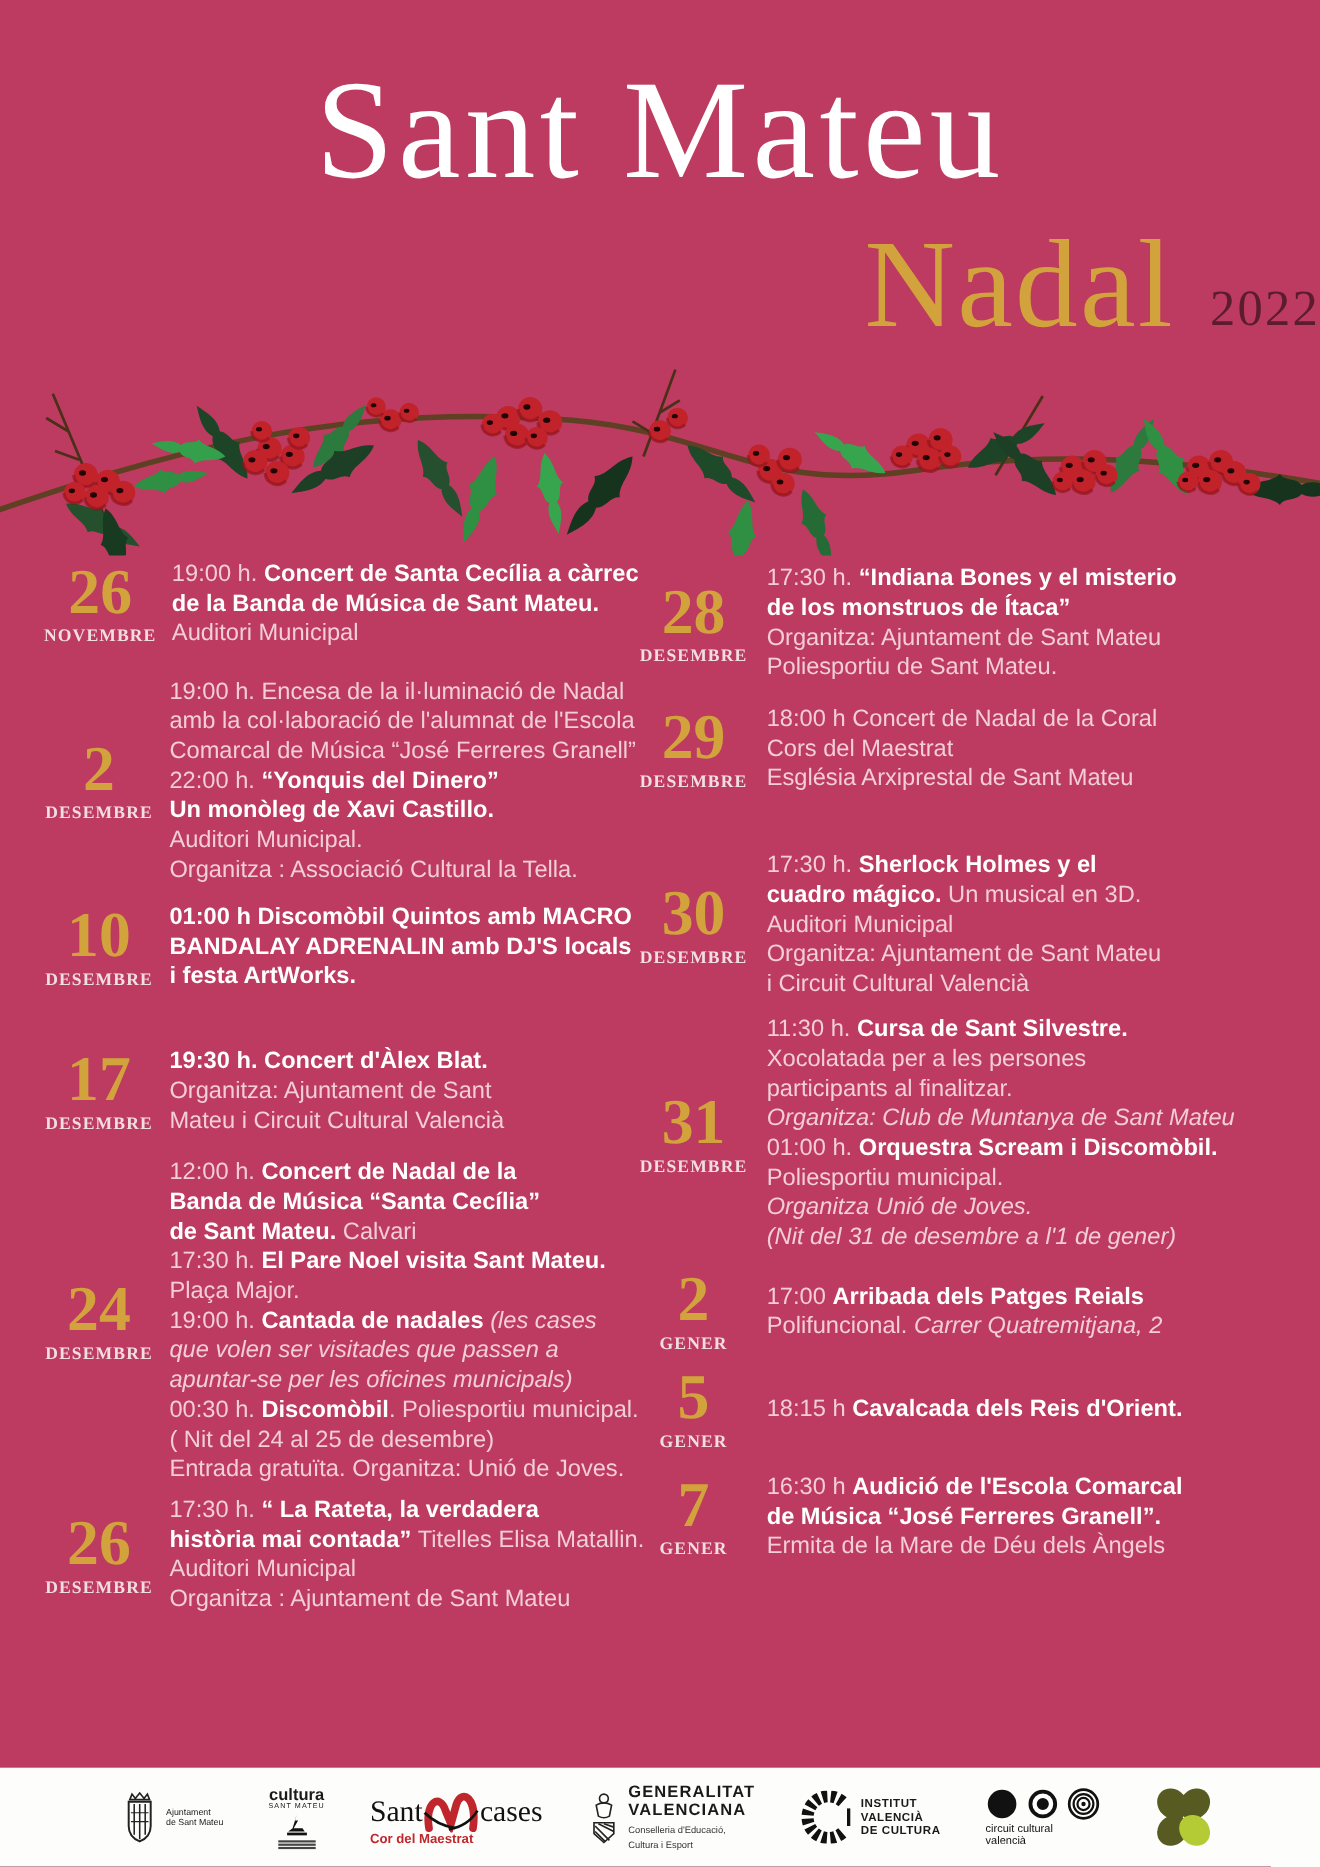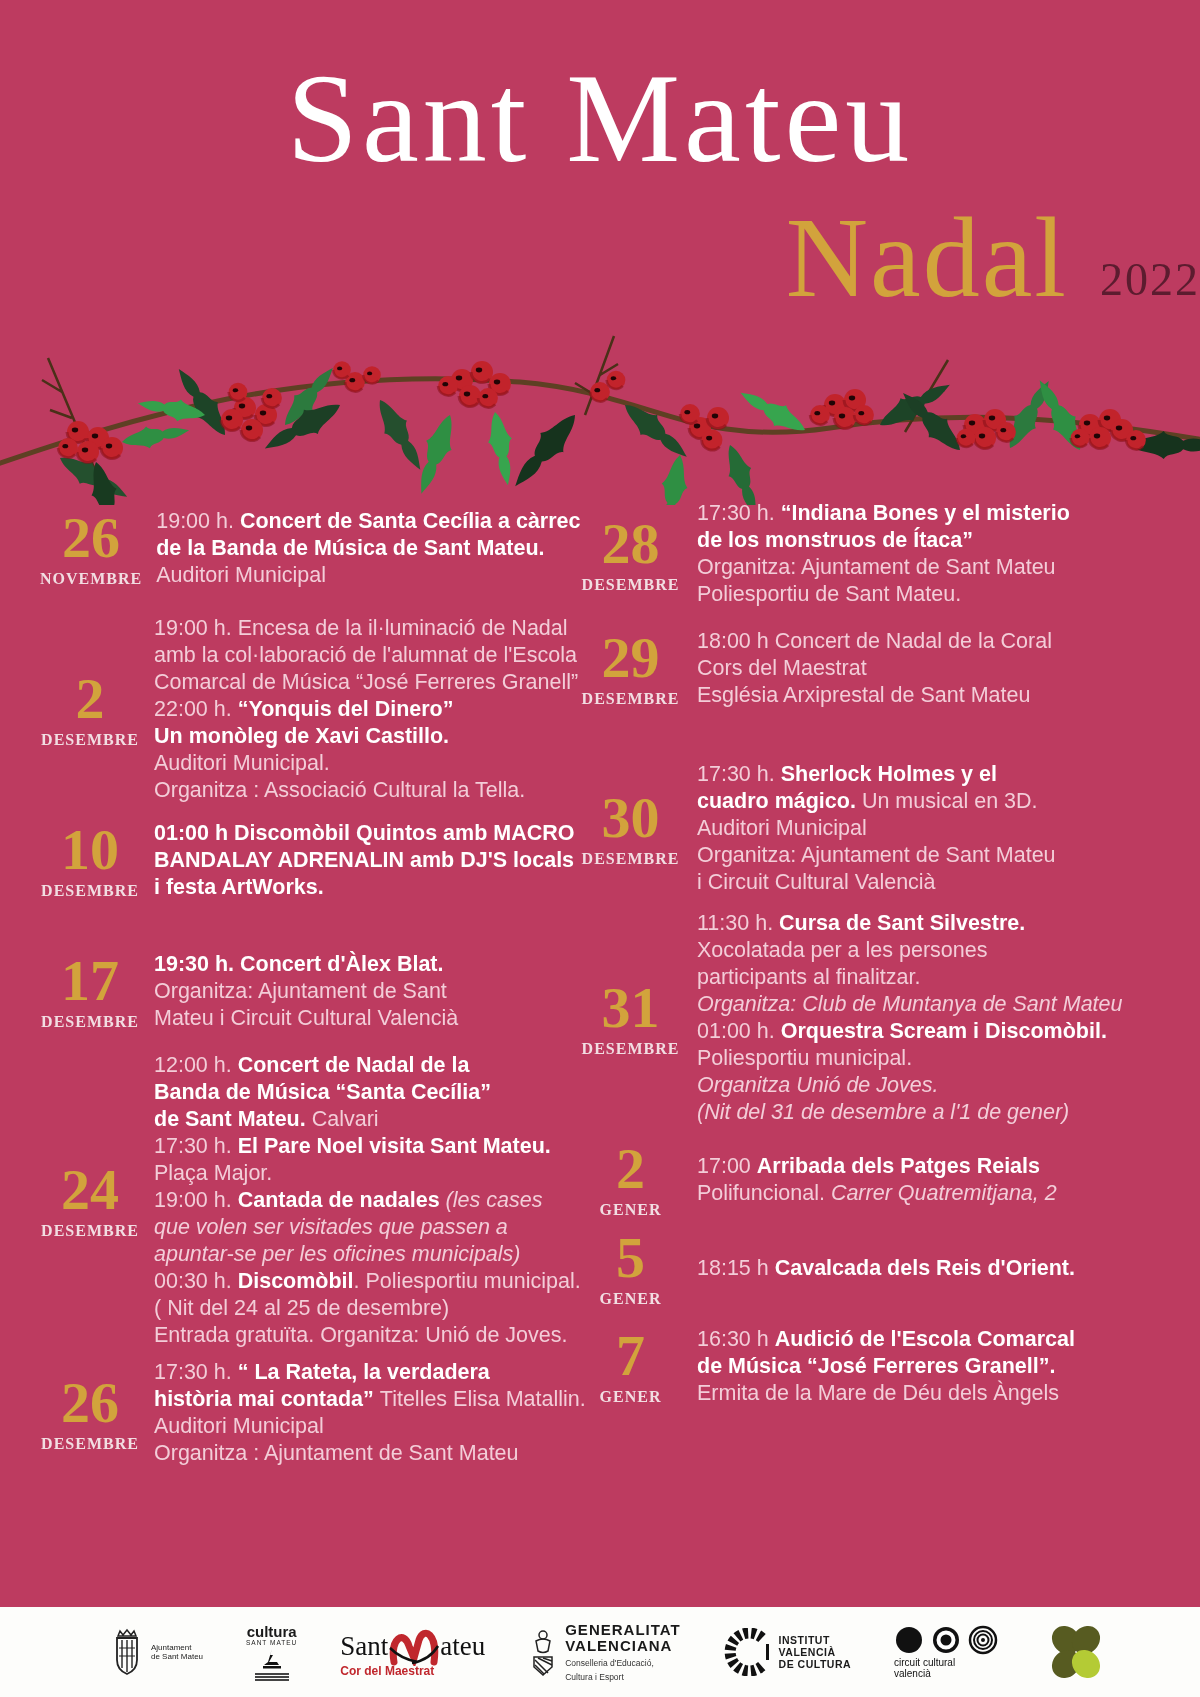--- a/index.html
+++ b/index.html
@@ -30,21 +30,21 @@
   .line{white-space:nowrap;}
   .seg-n{color:#f3cdd8;}
   .seg-b{color:#ffffff;font-weight:bold;}
   .seg-i{color:#f3cdd8;font-style:italic;}
   .col-left .event:nth-child(1){margin-top:8px;}
   .col-left .event:nth-child(2){margin-top:26px;}
   .col-left .event:nth-child(3){margin-top:16px;}
   .col-left .event:nth-child(4){margin-top:50px;}
   .col-left .event:nth-child(5){margin-top:20px;}
   .col-left .event:nth-child(6){margin-top:10px;}
-  .col-right .event:nth-child(1){align-items:center;}
+  .col-right .event:nth-child(1){margin-top:12px;align-items:center;}
   .col-right .event:nth-child(2){margin-top:20px;}
   .col-right .event:nth-child(3){margin-top:52px;}
   .col-right .event:nth-child(4){margin-top:14px;}
   .col-right .event:nth-child(5){margin-top:14px;}
   .col-right .event:nth-child(6){margin-top:10px;}
   .col-right .event:nth-child(7){margin-top:18px;}
   
   .footer{position:absolute;left:0;bottom:0;width:1200px;height:90px;background:#fdfdfb;
           display:flex;align-items:center;justify-content:space-between;
           padding:0 95px 0 110px;box-sizing:border-box;}
@@ -350,21 +350,21 @@
       </div>
     </div>
 
     <div class="sm-logo">
       <div class="sm-row">
         <span>Sant</span>
         <svg width="52" height="40" viewBox="0 0 52 40">
           <path d="M6 36 C2 12 16 4 21 20 L26 32 L31 14 C36 0 50 8 46 36" stroke="#c0272d" stroke-width="7" fill="none" stroke-linecap="round"></path>
           <path d="M2 22 C10 30 18 34 30 36 M50 20 C44 30 36 35 24 37" stroke="#111" stroke-width="2.5" fill="none"></path>
         </svg>
-        <span>ateu</span>
+        <span>cases</span>
       </div>
       <span class="sm-tag">Cor del Maestrat</span>
     </div>
 
     <div class="logo">
       <svg width="30" height="50" viewBox="0 0 30 50">
         <circle cx="15" cy="8" r="4" fill="none" stroke="#222" stroke-width="1.5"></circle>
         <path d="M8 14 Q15 10 22 14 L20 24 Q15 27 10 24 Z" fill="none" stroke="#222" stroke-width="1.5"></path>
         <path d="M6 30 L24 30 L24 40 L15 48 L6 40 Z" fill="none" stroke="#222" stroke-width="1.5"></path>
         <path d="M7 33 L20 46 M7 38 L16 47 M10 31 L24 38 M15 31 L24 34" stroke="#222" stroke-width="1.5"></path>

